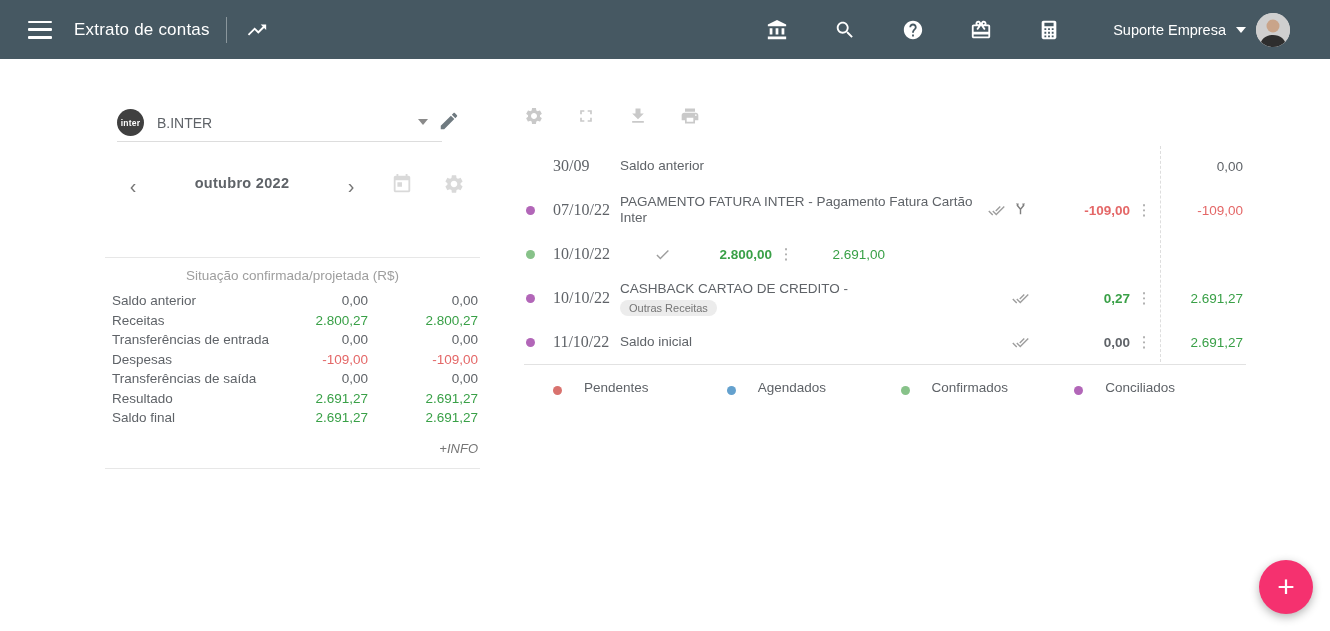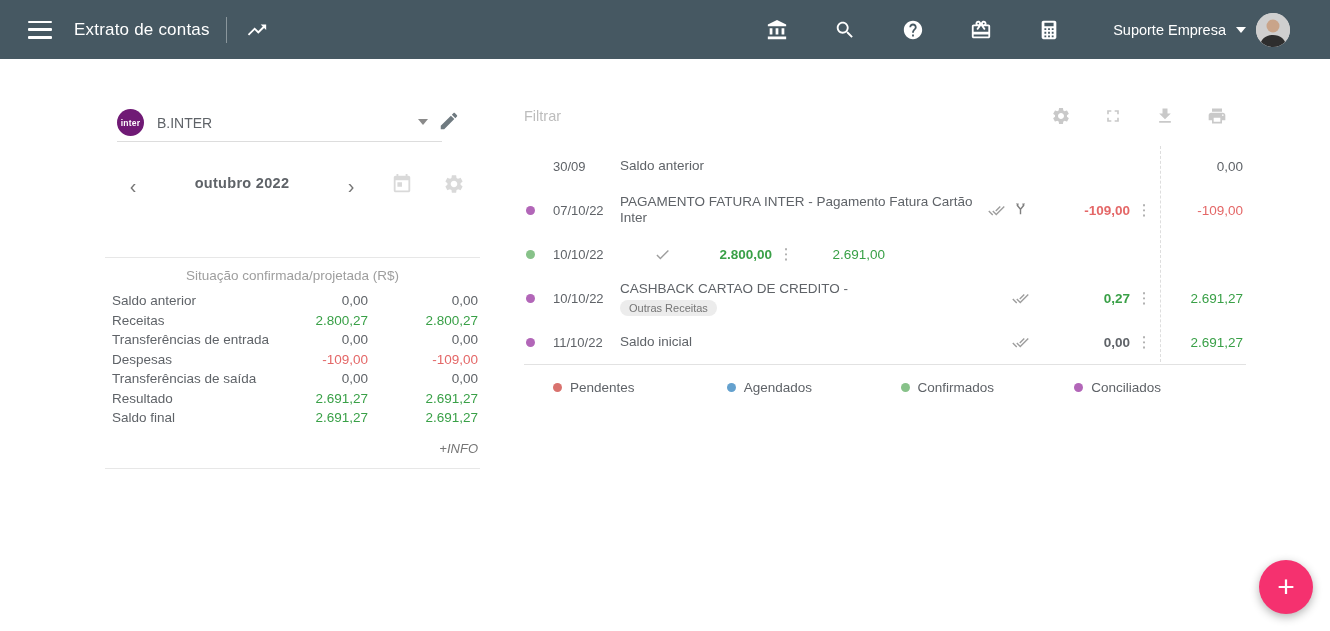--- a/index.html
+++ b/index.html
@@ -23,21 +23,21 @@
   .user-name { color:#fff; font-size:14.5px; }
   .caret-down { width:0; height:0; border-left:5px solid transparent;
                 border-right:5px solid transparent; border-top:6px solid #fff; }
   .avatar { width:34px; height:34px; border-radius:50%; overflow:hidden; background:#d5d5d5; }
 
   
   .left-panel { position:absolute; left:105px; top:104px; width:375px; }
   .account-select { position:relative; width:325px; height:38px; margin-left:12px;
                     border-bottom:1px solid #ddd; display:flex; align-items:center;
                     gap:13px; cursor:pointer; }
-  .bank-logo { width:27px; height:27px; border-radius:50%; background:#701a75; color:#fff;
+  .bank-logo { width:27px; height:27px; border-radius:50%; background:#404040; color:#fff;
                font-size:8.5px; font-weight:bold; display:flex; align-items:center;
                justify-content:center; letter-spacing:.2px; }
   .account-name { font-size:14px; color:#5f6368; }
   .select-caret { position:absolute; right:14px; top:15px; width:0; height:0;
                   border-left:5px solid transparent; border-right:5px solid transparent;
                   border-top:6px solid #8a8a8a; }
   .pencil-btn { position:absolute; left:333px; top:6px; width:26px; height:26px;
                 cursor:pointer; }
   .pencil-btn svg { width:22px; height:22px; fill:#6f7a80; }
 
@@ -81,35 +81,35 @@
   .tlist { position:relative; margin-top:8px; border-bottom:1px solid #e2e2e2; }
   .dashed-sep { position:absolute; left:636px; top:2px; bottom:2px;
                 border-left:1px dashed #ddd; }
   .trow { display:flex; align-items:center; height:44px; cursor:pointer; }
   .dot-col { width:29px; display:flex; align-items:center; }
   .status-dot { width:9px; height:9px; border-radius:50%; margin-left:2px; }
   .dot-purple { background:#b266b8; }
   .dot-green  { background:#87c289; }
   .dot-blue   { background:#64a1ce; }
   .dot-salmon { background:#d9726e; }
-  .date-col { width:67px; font-size:13px; color:#5f6368; }
+  .date-col { width:67px; font-size:16px; color:#5f6368;font-family:Liberation Serif, serif; }
   .desc-col { width:358px; display:flex; flex-direction:column; justify-content:center; }
   .desc-main { font-size:13.5px; color:#5f6368; line-height:16px; }
   .tag-chip { align-self:flex-start; background:#ececec; color:#757575; font-size:11px;
               border-radius:9px; padding:2px 9px; margin-top:3px; }
   .check-col { width:60px; display:flex; justify-content:flex-end; align-items:center;
                gap:7px; padding-right:9px; }
   .check-col svg { width:17px; height:17px; fill:#9e9e9e; }
   .split-icon svg { fill:none; stroke:#808080; stroke-width:1.8; }
   .amount-col { width:92px; text-align:right; font-size:13.5px; font-weight:bold; }
   .kebab-col { width:28px; text-align:center; font-size:15px; color:#9e9e9e; cursor:pointer; }
   .balance-col { width:86px; text-align:right; font-size:13.5px; padding-right:1px; }
 
   .legend { display:flex; align-items:center; height:44px; padding-left:27px; }
-  .legend-item { width:185px; display:flex; align-items:center; gap:8px; }
+  .legend-item { width:185px; display:flex; align-items:flex-end; gap:22px; }
   .legend-label { font-size:13.5px; color:#5f6368; }
 
   
   .fab { position:absolute; left:1259px; top:560px; width:54px; height:54px;
          border-radius:50%; background:#f5316f; color:#fff; border:none; cursor:pointer;
          font-size:30px; font-weight:300; line-height:50px; text-align:center;
          box-shadow:0 3px 10px rgba(0,0,0,.3); font-family:"Liberation Sans", sans-serif; }
 </style>
 </head>
 <body>
@@ -233,21 +233,20 @@
         <span class="slabel">Saldo final</span>
         <span class="sval val-green">2.691,27</span>
         <span class="sval2 val-green">2.691,27</span>
       </div>
       <div class="info-link">+INFO</div>
     </div>
   </section>
 
   <section class="right-panel">
     <div class="filter-row">
-      <input class="filter-input" type="text" placeholder="Filtrar" style="">
       <div class="filter-icons">
         <span class="ficon">
           <svg viewBox="0 0 24 24">
               <path d="M19.14 12.94c.04-.3.06-.61.06-.94 0-.32-.02-.64-.07-.94l2.03-1.58c.18-.14.23-.41.12-.61l-1.92-3.32c-.12-.22-.37-.29-.59-.22l-2.39.96c-.5-.38-1.03-.7-1.62-.94l-.36-2.54c-.04-.24-.24-.41-.48-.41h-3.84c-.24 0-.43.17-.47.41l-.36 2.54c-.59.24-1.13.57-1.62.94l-2.39-.96c-.22-.08-.47 0-.59.22L2.74 8.87c-.12.21-.08.47.12.61l2.03 1.58c-.05.3-.09.63-.09.94s.02.64.07.94l-2.03 1.58c-.18.14-.23.41-.12.61l1.92 3.32c.12.22.37.29.59.22l2.39-.96c.5.38 1.03.7 1.62.94l.36 2.54c.05.24.24.41.48.41h3.84c.24 0 .44-.17.47-.41l.36-2.54c.59-.24 1.13-.56 1.62-.94l2.39.96c.22.08.47 0 .59-.22l1.92-3.32c.12-.22.07-.47-.12-.61l-2.01-1.58zM12 15.6c-1.98 0-3.6-1.62-3.6-3.6s1.62-3.6 3.6-3.6 3.6 1.62 3.6 3.6-1.62 3.6-3.6 3.6z"></path>
             </svg>
         </span>
         <span class="ficon">
           <svg viewBox="0 0 24 24">
               <path d="M7 14H5v5h5v-2H7v-3zm-2-4h2V7h3V5H5v5zm12 7h-3v2h5v-5h-2v3zM14 5v2h3v3h2V5h-5z"></path>
             </svg>

